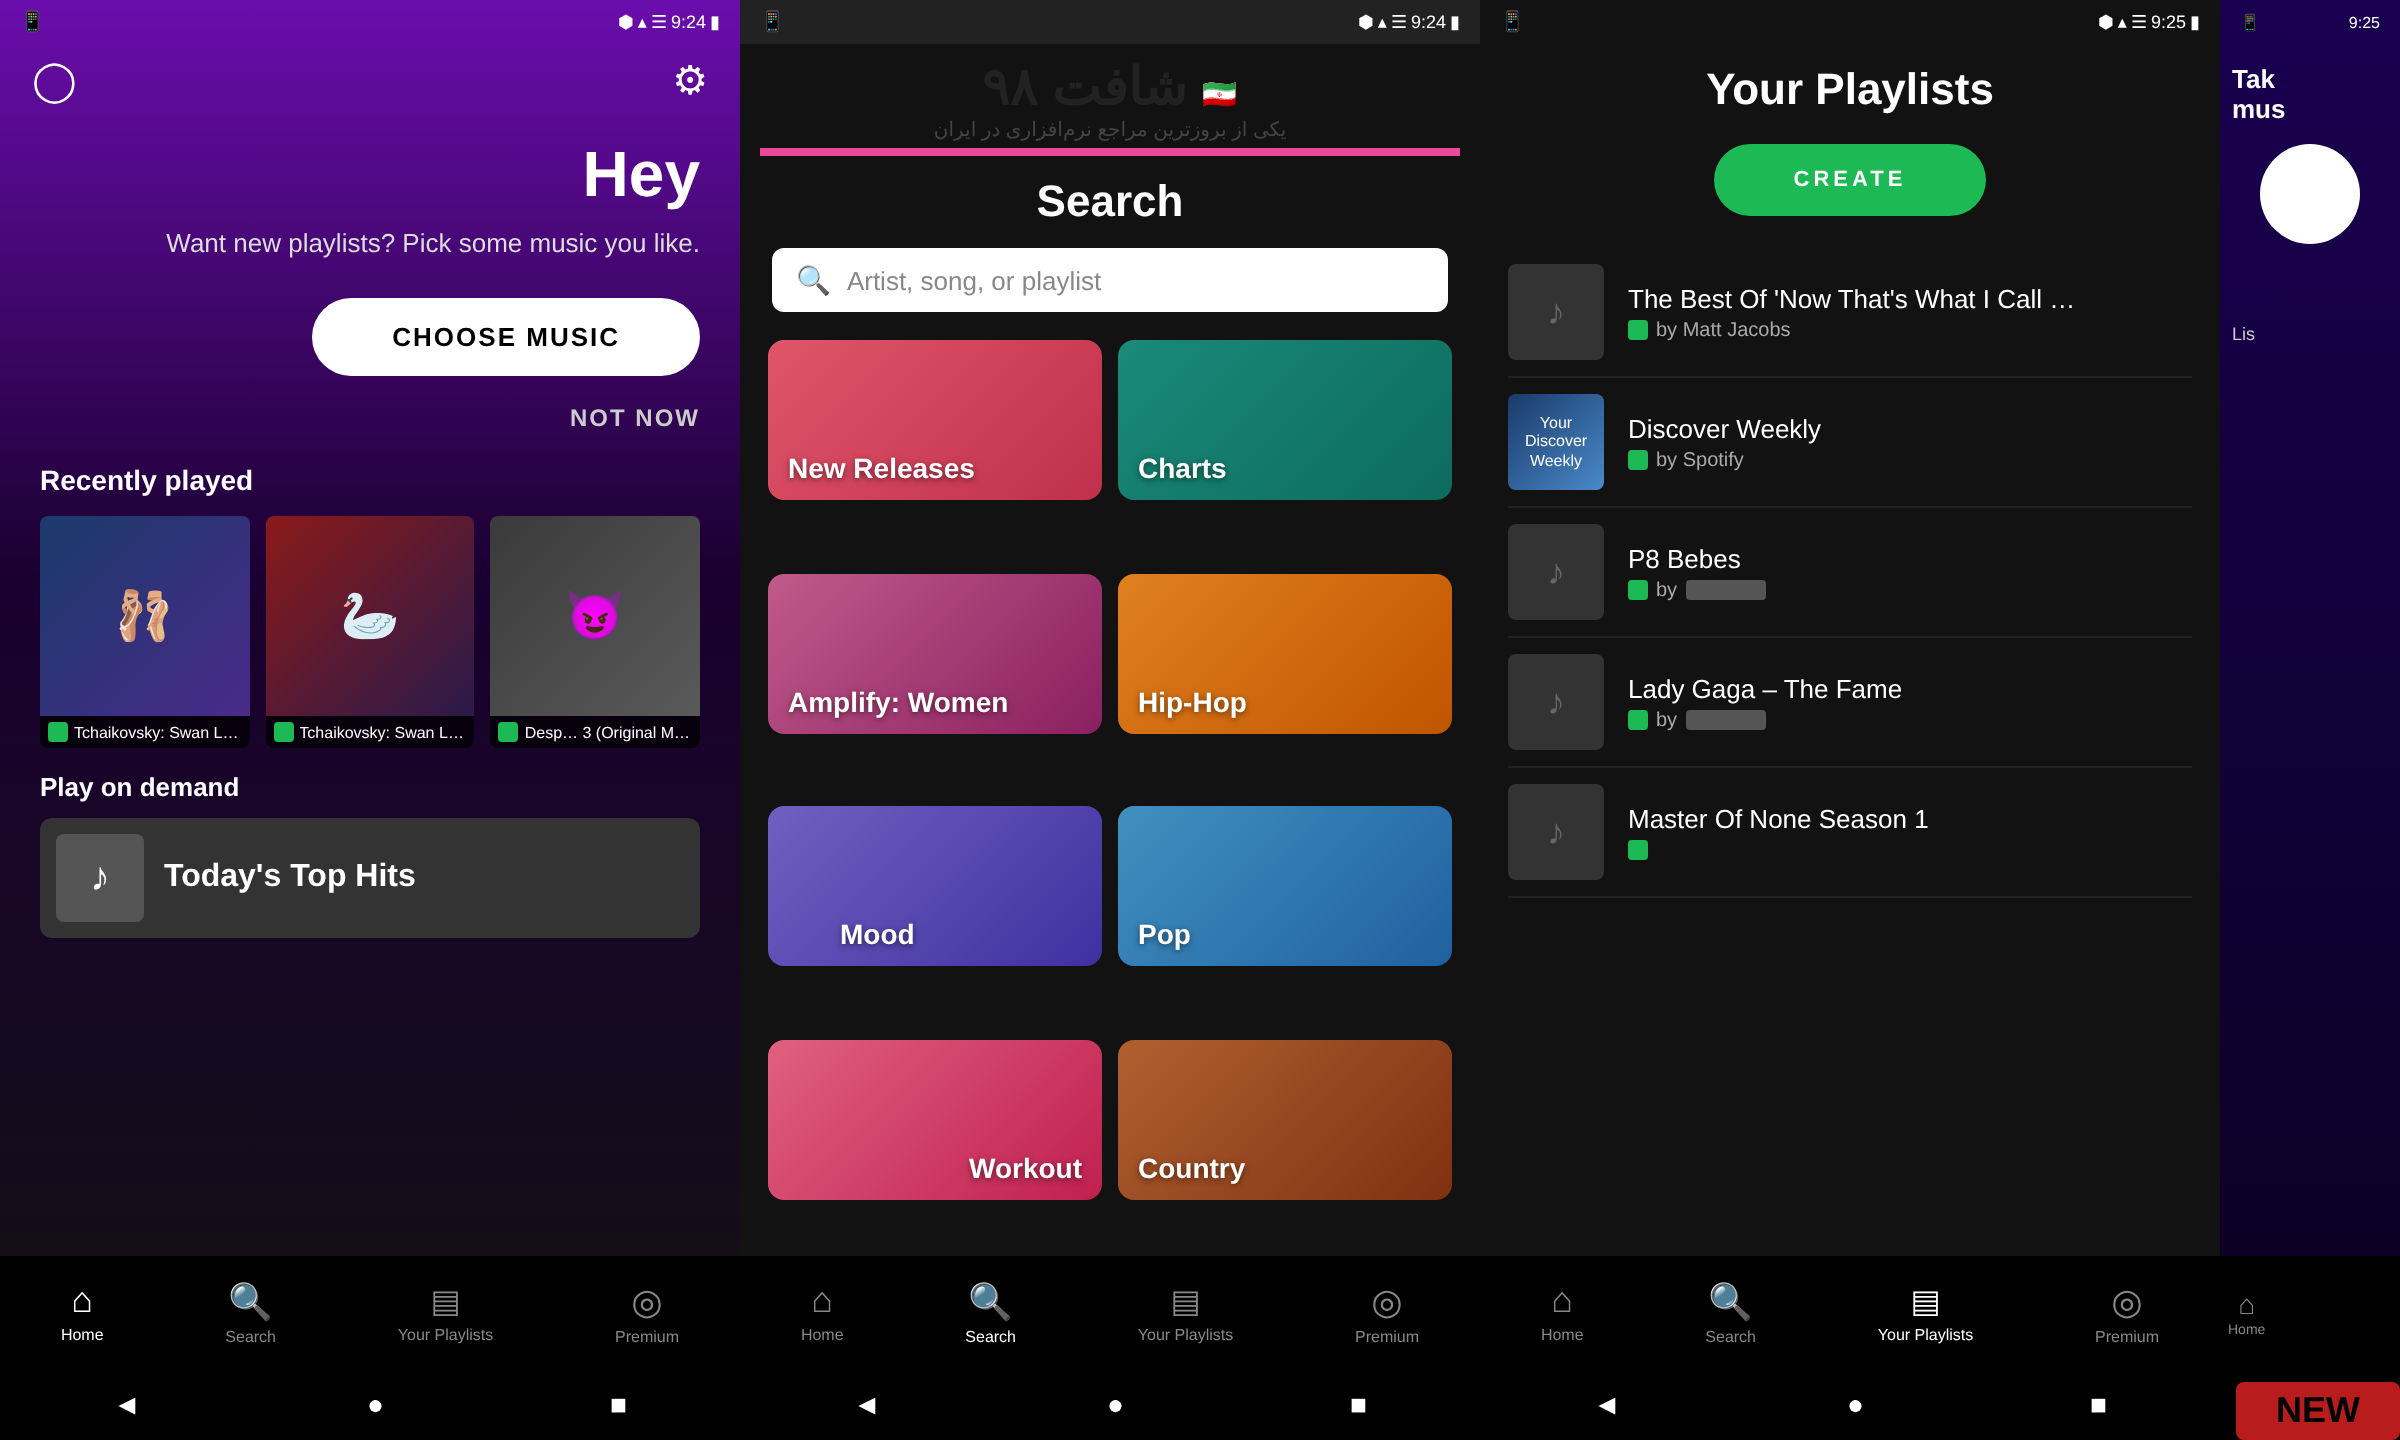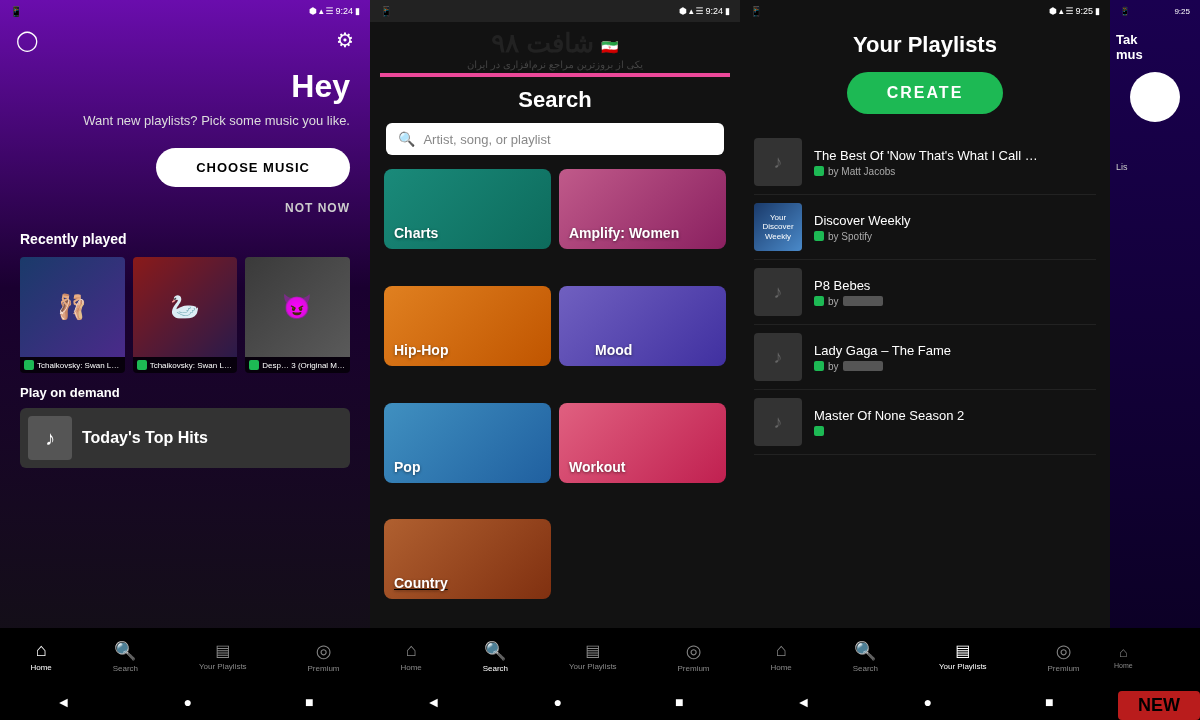--- a/index.html
+++ b/index.html
@@ -229,22 +229,22 @@
       font-weight: bold;
       color: #fff;
       text-shadow: 0 1px 3px rgba(0,0,0,0.5);
     }
     .cat-new-releases { background: linear-gradient(135deg, #e0556a 0%, #c0304a 100%); }
     .cat-charts { background: linear-gradient(135deg, #1a8a7a 0%, #0d6b5c 100%); }
     .cat-amplify { background: linear-gradient(135deg, #c05a8a 0%, #8a2060 100%); }
     .cat-hiphop { background: linear-gradient(135deg, #e08020 0%, #c05500 100%); }
     .cat-mood { background: linear-gradient(135deg, #7060c0 0%, #4030a0 100%); padding-left: 36px; }
     .cat-pop { background: linear-gradient(135deg, #4090c0 0%, #2060a0 100%); }
-    .cat-workout { background: linear-gradient(135deg, #e06080 0%, #c02050 100%); }
-    .cat-country { background: linear-gradient(135deg, #b06030 0%, #803010 100%); text-decoration: underline; }
+    .cat-workout { background: linear-gradient(135deg, #e06080 0%, #c02050 100%); justify-content: flex-end; }
+    .cat-country { background: linear-gradient(135deg, #b06030 0%, #803010 100%); }
 
     
     .s3-content {
       flex: 1;
       padding: 10px 14px 0;
       overflow: hidden;
     }
     .playlists-title {
       font-size: 22px;
       font-weight: bold;
@@ -253,21 +253,21 @@
       margin-bottom: 14px;
     }
     .create-btn {
       display: block;
       margin: 0 auto 16px;
       background: #1DB954;
       color: #fff;
       border: none;
       border-radius: 30px;
       padding: 12px 40px;
-      font-size: 16px;
+      font-size: 11px;
       font-weight: bold;
       letter-spacing: 2px;
       cursor: pointer;
     }
     .playlist-item {
       display: flex;
       align-items: center;
       gap: 12px;
       padding: 8px 0;
       border-bottom: 1px solid #222;
@@ -531,20 +531,23 @@
   </div>
 
   <div class="s2-search-title">Search</div>
 
   <div class="search-bar">
     <span style="color:#888;font-size:14px;">🔍</span>
     <span class="search-bar-placeholder">Artist, song, or playlist</span>
   </div>
 
   <div class="category-grid">
+    <div class="cat-card cat-new-releases">
+      <span class="cat-label">New Releases</span>
+    </div>
     <div class="cat-card cat-charts">
       <span class="cat-label">Charts</span>
     </div>
     <div class="cat-card cat-amplify">
       <span class="cat-label">Amplify: Women</span>
     </div>
     <div class="cat-card cat-hiphop">
       <span class="cat-label">Hip-Hop</span>
     </div>
     <div class="cat-card cat-mood">
@@ -658,21 +661,21 @@
           <span class="redacted"></span>
         </div>
       </div>
     </div>
 
     <div class="playlist-item">
       <div class="playlist-thumb">
         <span class="music-note">♪</span>
       </div>
       <div class="playlist-info">
-        <div class="playlist-name">Master Of None Season 2</div>
+        <div class="playlist-name">Master Of None Season 1</div>
         <div class="playlist-meta">
           <span class="spotify-small"></span>
         </div>
       </div>
     </div>
   </div>
 
   <div class="bottom-nav">
     <div class="nav-item">
       <span class="nav-icon">⌂</span>

